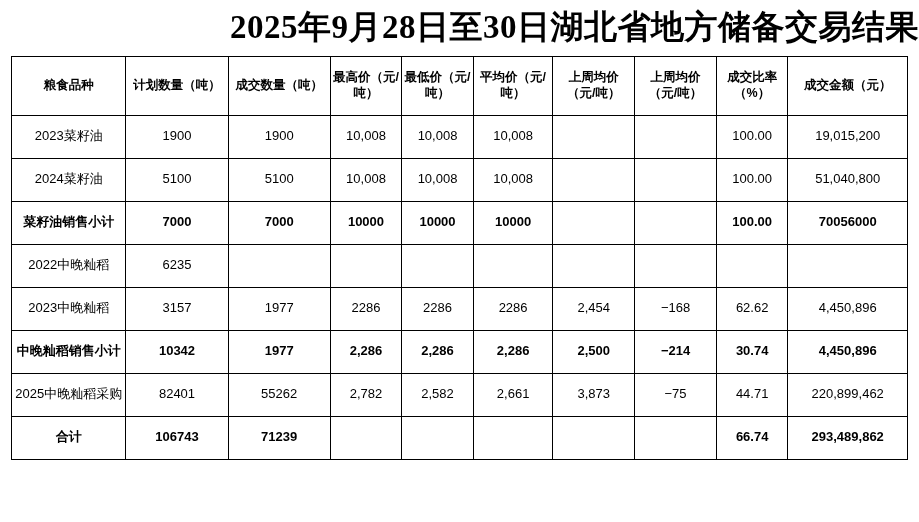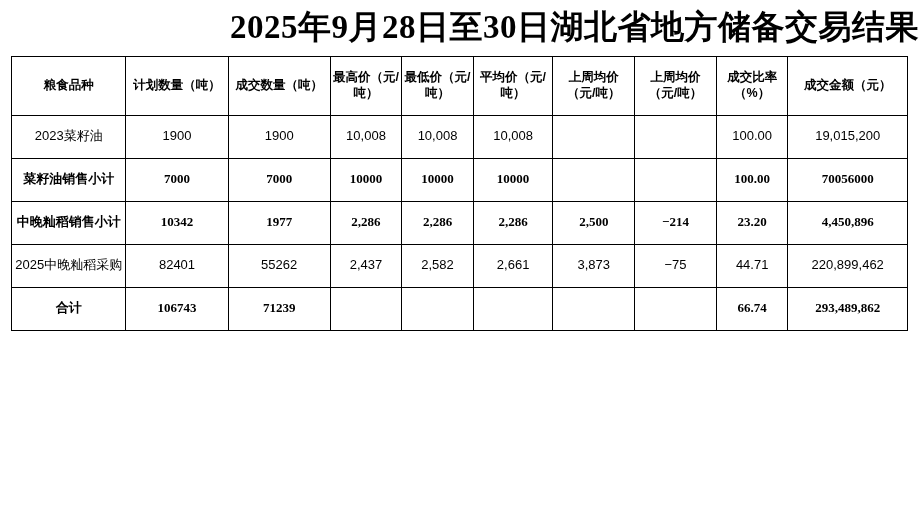--- a/index.html
+++ b/index.html
@@ -50,21 +50,20 @@
     font-weight: bold;
     height: 54px;
     font-size: 12.5px;
     letter-spacing: 0px;
   }
   table.grid tbody td {
     height: 38px;
   }
   tr.subtotal td, tr.total td {
     font-weight: bold;
-    font-family: Liberation Serif, serif;
   }
   tr.subtotal td.label, tr.total td.label {
     font-weight: bold;
   }
   td.label {
     font-size: 13px;
     margin-left: 36px;
   }
   td.num {
     font-family: "Liberation Sans", "DejaVu Sans", sans-serif;
@@ -114,49 +113,85 @@
           <td class="num">1900</td>
           <td class="num">1900</td>
           <td class="num">10,008</td>
           <td class="num">10,008</td>
           <td class="num">10,008</td>
           <td class="num"></td>
           <td class="num"></td>
           <td class="num">100.00</td>
           <td class="num">19,015,200</td>
         </tr>
+        <tr class="normal">
+          <td class="label">2024菜籽油</td>
+          <td class="num">5100</td>
+          <td class="num">5100</td>
+          <td class="num">10,008</td>
+          <td class="num">10,008</td>
+          <td class="num">10,008</td>
+          <td class="num"></td>
+          <td class="num"></td>
+          <td class="num">100.00</td>
+          <td class="num">51,040,800</td>
+        </tr>
         <tr class="subtotal">
           <td class="label">菜籽油销售小计</td>
           <td class="num">7000</td>
           <td class="num">7000</td>
           <td class="num">10000</td>
           <td class="num">10000</td>
           <td class="num">10000</td>
           <td class="num"></td>
           <td class="num"></td>
           <td class="num">100.00</td>
           <td class="num">70056000</td>
+        </tr>
+        <tr class="normal">
+          <td class="label">2022中晚籼稻</td>
+          <td class="num">6235</td>
+          <td class="num"></td>
+          <td class="num"></td>
+          <td class="num"></td>
+          <td class="num"></td>
+          <td class="num"></td>
+          <td class="num"></td>
+          <td class="num"></td>
+          <td class="num"></td>
+        </tr>
+        <tr class="normal">
+          <td class="label">2023中晚籼稻</td>
+          <td class="num">3157</td>
+          <td class="num">1977</td>
+          <td class="num">2286</td>
+          <td class="num">2286</td>
+          <td class="num">2286</td>
+          <td class="num">2,454</td>
+          <td class="num">−168</td>
+          <td class="num">62.62</td>
+          <td class="num">4,450,896</td>
         </tr>
         <tr class="subtotal">
           <td class="label">中晚籼稻销售小计</td>
           <td class="num">10342</td>
           <td class="num">1977</td>
           <td class="num">2,286</td>
           <td class="num">2,286</td>
           <td class="num">2,286</td>
           <td class="num">2,500</td>
           <td class="num">−214</td>
-          <td class="num">23.20</td>
+          <td class="num">30.74</td>
           <td class="num">4,450,896</td>
         </tr>
         <tr class="normal">
           <td class="label">2025中晚籼稻采购</td>
           <td class="num">82401</td>
           <td class="num">55262</td>
-          <td class="num">2,437</td>
+          <td class="num">2,782</td>
           <td class="num">2,582</td>
           <td class="num">2,661</td>
           <td class="num">3,873</td>
           <td class="num">−75</td>
           <td class="num">44.71</td>
           <td class="num">220,899,462</td>
         </tr>
         <tr class="total">
           <td class="label">合计</td>
           <td class="num">106743</td>

